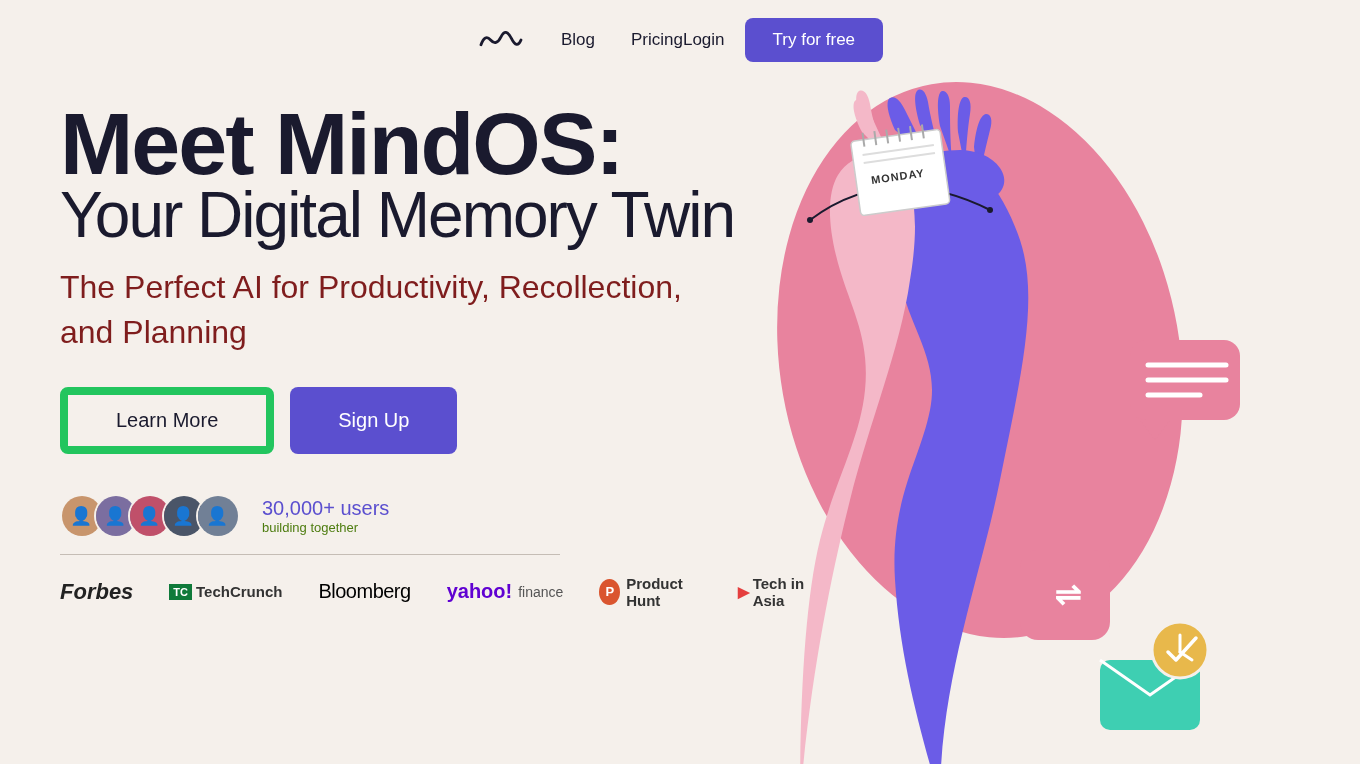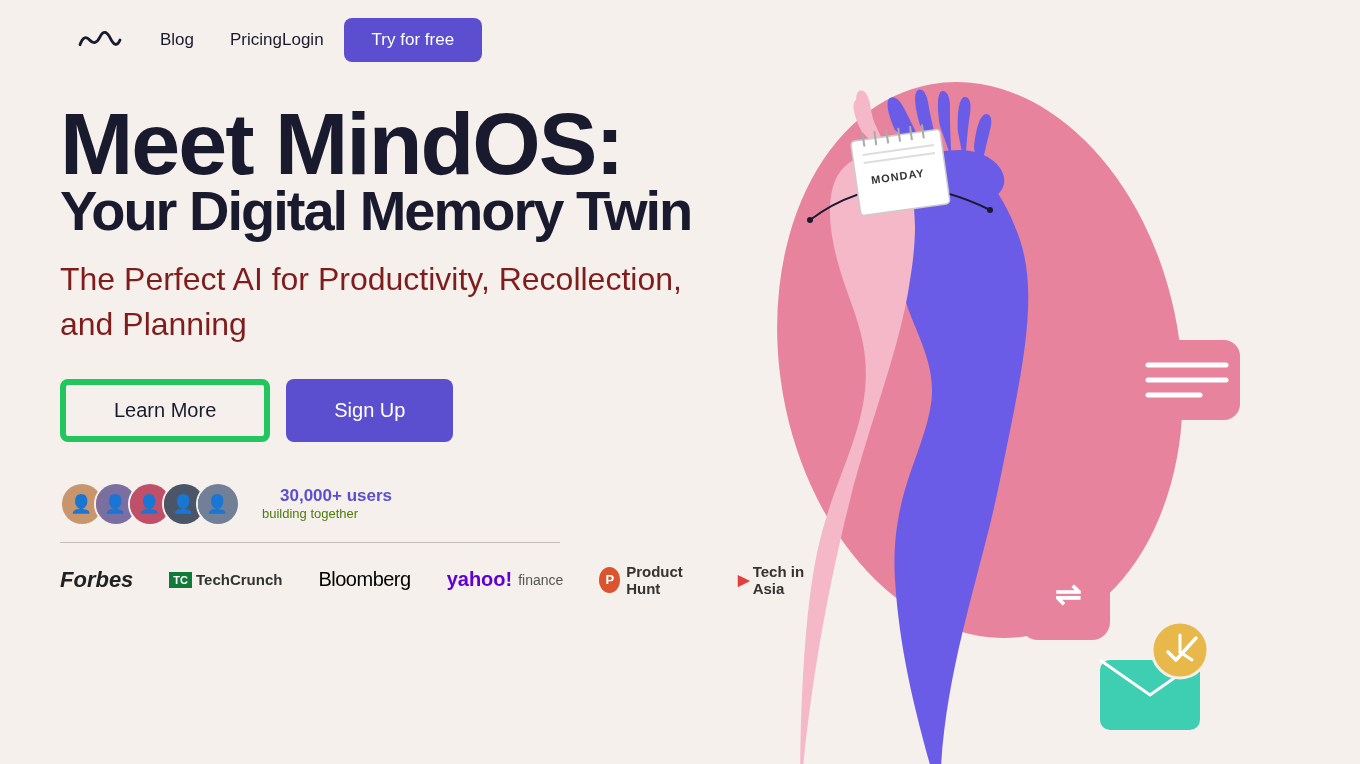--- a/index.html
+++ b/index.html
@@ -9,22 +9,22 @@
       width: 1360px;
       height: 764px;
       overflow: hidden;
       position: relative;
     }
 
     
     nav {
       display: flex;
       align-items: center;
-      justify-content: flex-start;
-      padding: 18px 76px;
+      justify-content: center;
+      padding: 18px 49px;
       position: relative;
       z-index: 10;
     }
     .nav-left { display: flex; align-items: center; gap: 36px; }
     .logo-mark {
       width: 48px;
       height: 24px;
       display: flex;
       align-items: center;
     }
@@ -71,22 +71,22 @@
 
     .meet-title {
       font-size: 88px;
       font-weight: 700;
       color: #1a1a2e;
       line-height: 1.0;
       letter-spacing: -2px;
     }
 
     .digital-memory {
-      font-size: 56px;
-      font-weight: 700;
+      font-size: 64px;
+      font-weight: 400;
       color: #1a1a2e;
       line-height: 1.0;
       letter-spacing: -2px;
       margin-top: -5px;
     }
 
     .subtitle {
       font-size: 32px;
       color: #7f1d1d;
       font-weight: 400;
@@ -96,21 +96,21 @@
     }
 
     .btn-row {
       display: flex;
       gap: 16px;
       margin-top: 32px;
     }
 
     .learn-more-btn {
       background: transparent;
-      border: 6px solid #22c55e;
+      border: 8px solid #22c55e;
       border-radius: 8px;
       padding: 14px 48px;
       font-size: 20px;
       font-weight: 500;
       color: #1a1a2e;
       cursor: pointer;
     }
 
     .sign-up-btn {
       background: #5b4fcf;
@@ -151,24 +151,23 @@
       width: 100%;
       height: 100%;
       display: flex;
       align-items: center;
       justify-content: center;
       font-size: 20px;
     }
 
     .users-text { margin-left: 16px; }
     .users-count {
-      font-size: 17px;
-      font-weight: 700;
+      font-size: 20px;
+      font-weight: 400;
       color: #5b4fcf;
-      margin-left: 18px;
     }
     .users-label {
       font-size: 13px;
       color: #4d7c0f;
     }
 
     
     .divider {
       border: none;
       border-top: 1.5px solid #c5bdb5;

